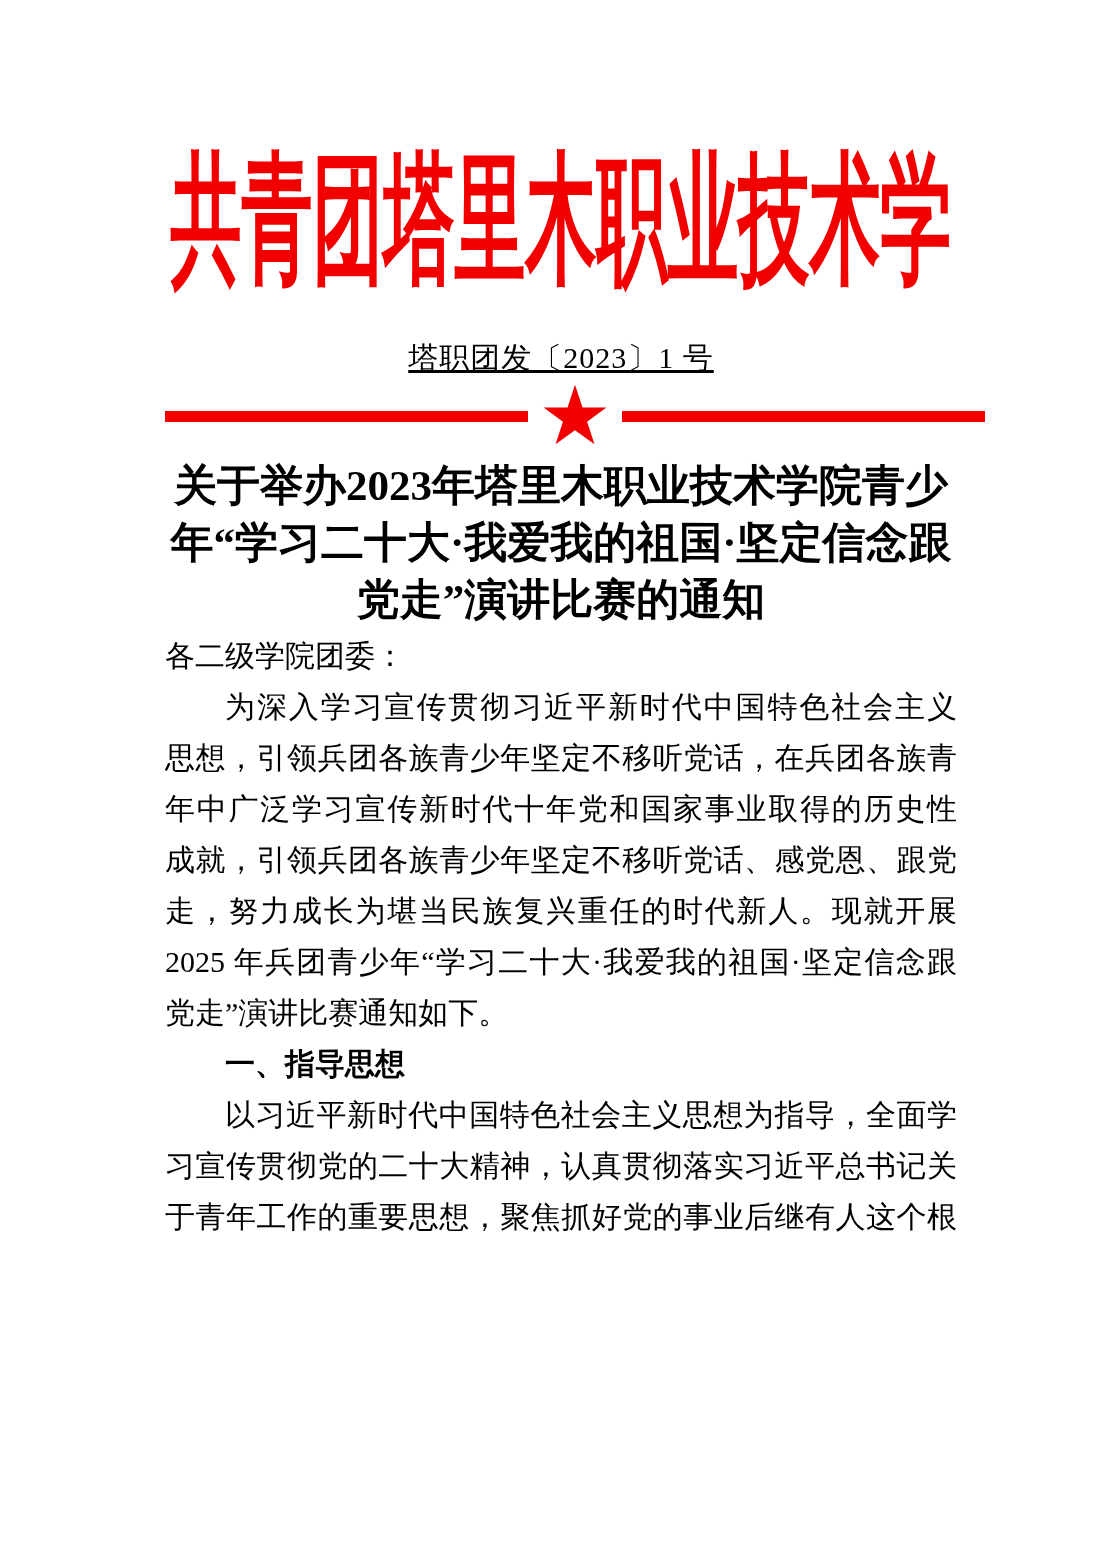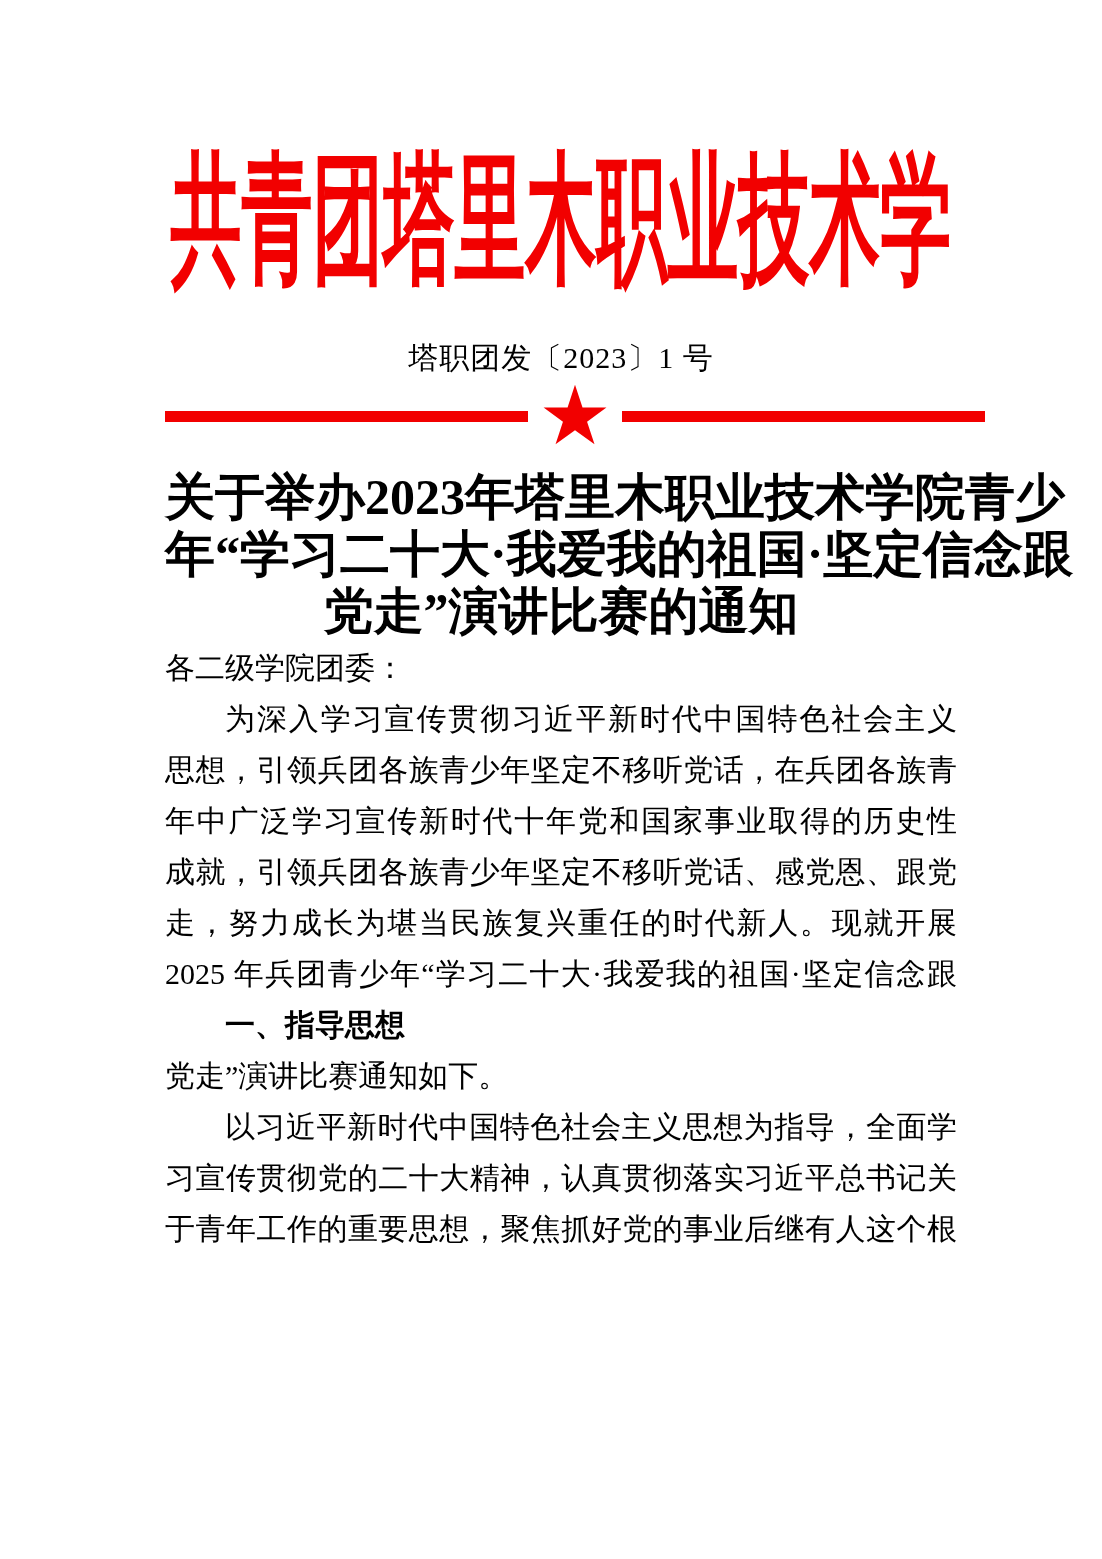--- a/index.html
+++ b/index.html
@@ -36,20 +36,21 @@
     transform-origin: center center;
   }
   
   .doc-number {
     margin-top: 52px;
     text-align: center;
     font-size: 30px;
     line-height: 32px;
     letter-spacing: 1px;
     white-space: nowrap;
+    text-decoration: underline;
   }
   
   .divider {
     margin-top: 9px;
     margin-right: -28px;
     height: 66px;
     display: flex;
     align-items: center;
   }
   .divider .seg {
@@ -59,22 +60,22 @@
   }
   .divider .star {
     color: #f20000;
     font-size: 82px;
     line-height: 66px;
     margin: 0 10px;
     font-family: "DejaVu Sans", sans-serif;
   }
   
   .doc-title {
-    margin: 20px 0 0 0;
-    font-size: 50px;
+    margin: 8px 0 0 0;
+    font-size: 43px;
     font-weight: bold;
     line-height: 57px;
     text-align: center;
   }
   .doc-title .t-line { white-space: nowrap; }
   
   .body {
     margin-top: 2px;
     font-size: 30px;
   }
@@ -122,22 +123,22 @@
 
   <main class="body">
     <div class="bline left-last">各二级学院团委：</div>
 
     <div class="bline indent">为深入学习宣传贯彻习近平新时代中国特色社会主义</div>
     <div class="bline">思想，引领兵团各族青少年坚定不移听党话，在兵团各族青少</div>
     <div class="bline">年中广泛学习宣传新时代十年党和国家事业取得的历史性</div>
     <div class="bline">成就，引领兵团各族青少年坚定不移听党话、感党恩、跟党</div>
     <div class="bline">走，努力成长为堪当民族复兴重任的时代新人。现就开展</div>
     <div class="bline">2025 年兵团青少年“学习二十大·我爱我的祖国·坚定信念跟</div>
+    <div class="bline left-last">党走”演讲比赛通知如下。</div>
+
     <div class="bline heading">一、指导思想</div>
-
-    <div class="bline left-last">党走”演讲比赛通知如下。</div>
 
     <div class="bline indent">以习近平新时代中国特色社会主义思想为指导，全面学</div>
     <div class="bline">习宣传贯彻党的二十大精神，认真贯彻落实习近平总书记关</div>
     <div class="bline">于青年工作的重要思想，聚焦抓好党的事业后继有人这个根</div>
   </main>
 
 </div>
 
 </body></html>

